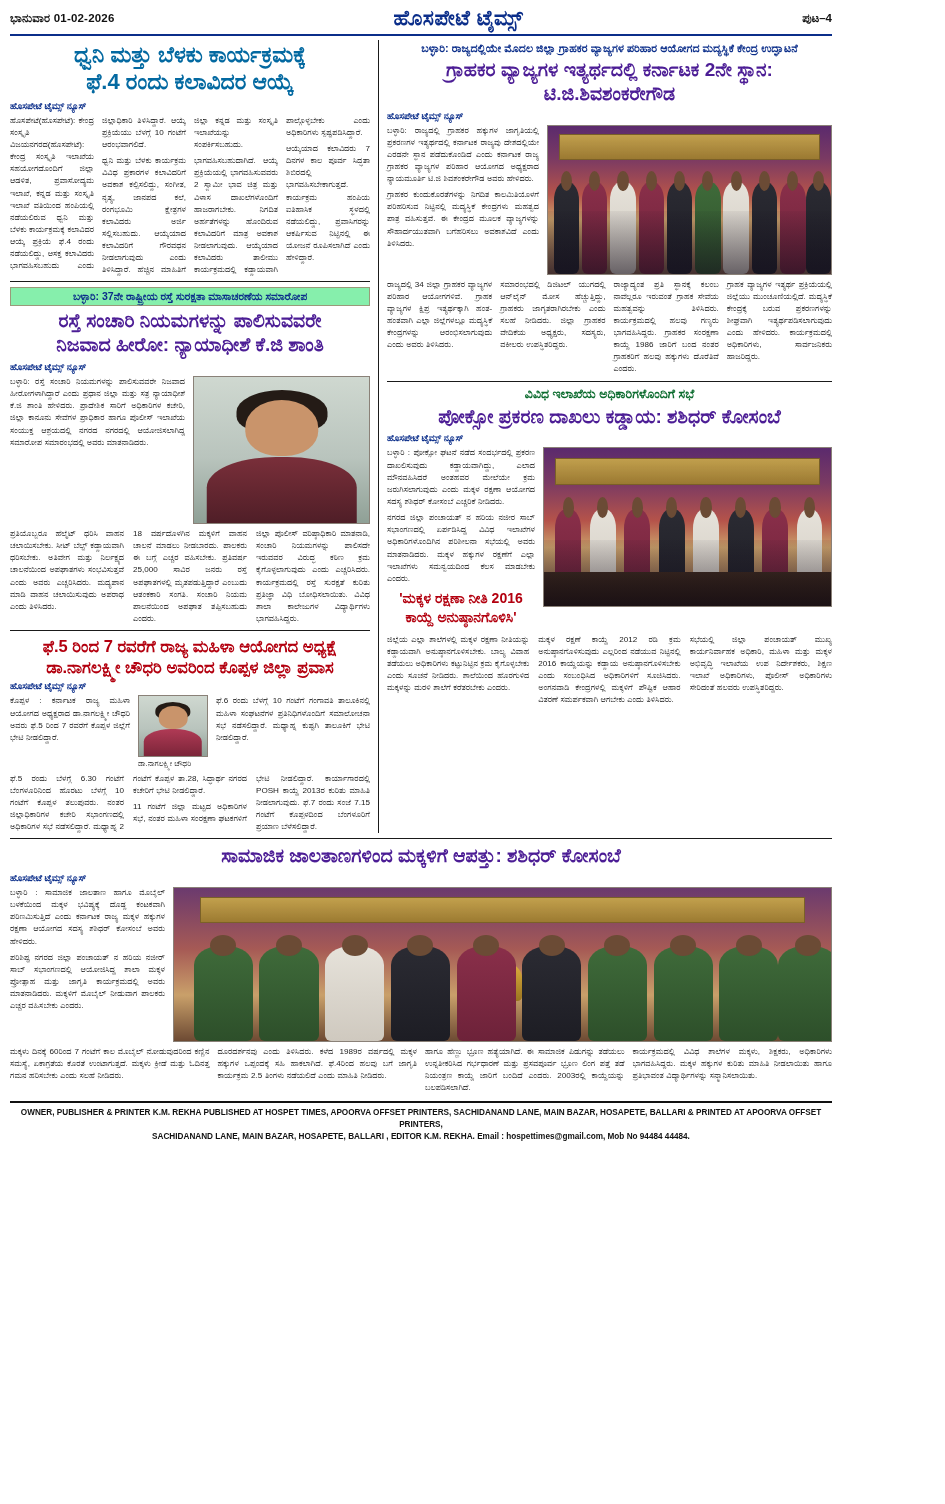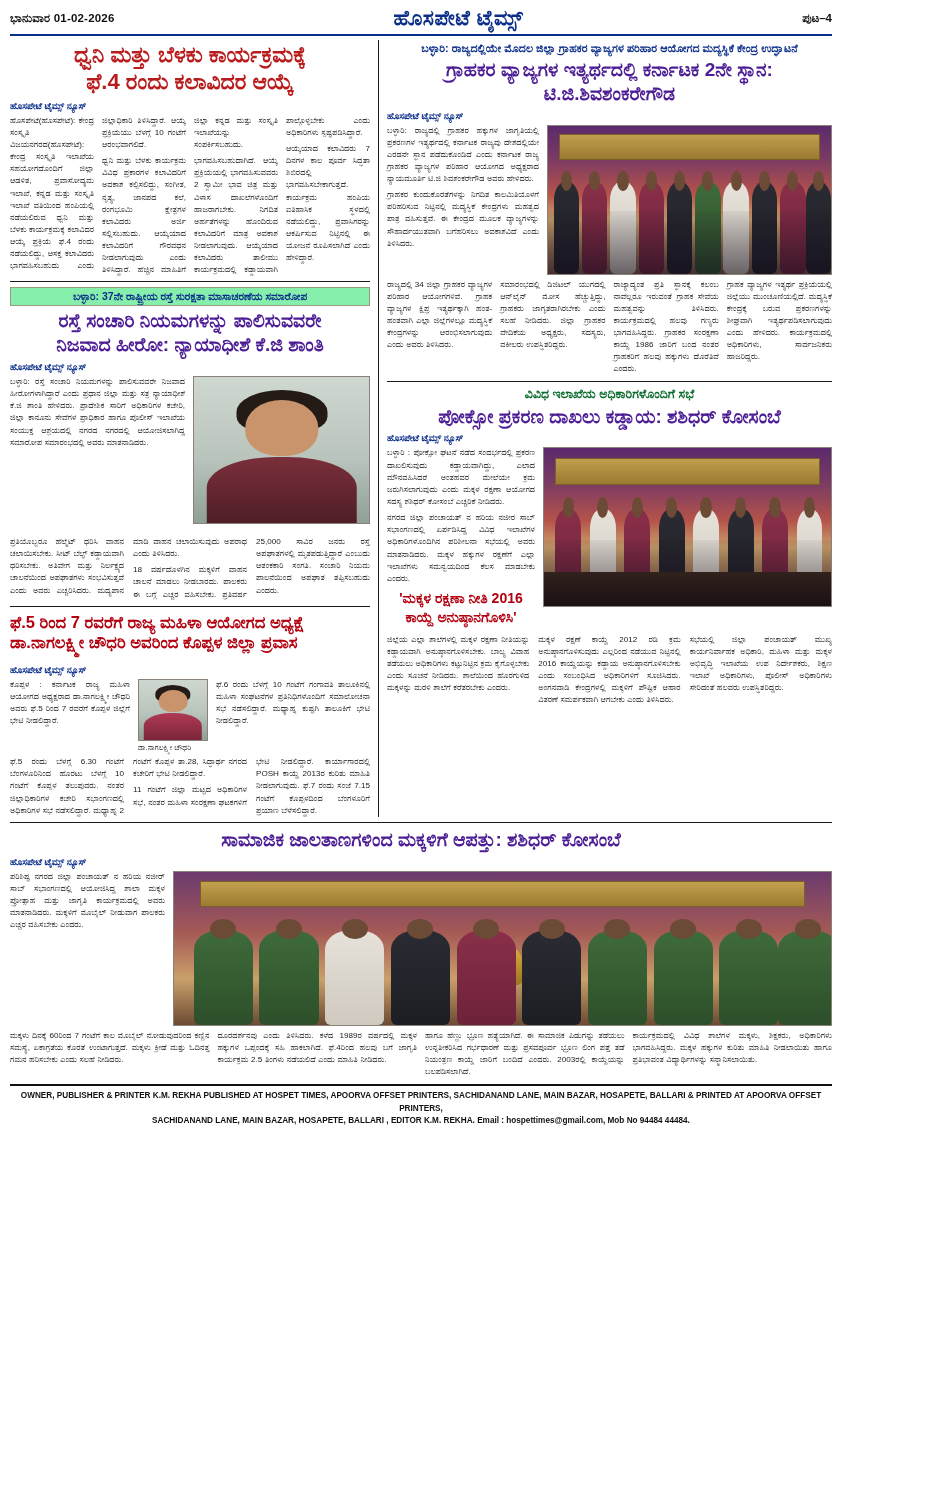--- a/index.html
+++ b/index.html
@@ -28,30 +28,30 @@
   
   .top-wrap { display:flex; gap:8px; }
   .col-left { width:360px; }
   .col-right { flex:1; }
 
   .vrule { border-left:1px solid #1a1a1a; }
   .hrule { border-top:1px solid #1a1a1a; margin:5px 0; }
 
   
   h1.headline {
-    font-size:22px; line-height:1.22; color:#b91c1c; font-weight:bold;
+    font-size:22px; line-height:1.22; color:#0369a1; font-weight:bold;
     text-align:center; margin:2px 0 5px 0;
   }
   h2.headline {
     font-size:19px; line-height:1.25; color:#4c1d95; font-weight:bold;
     text-align:center; margin:3px 0 5px 0;
   }
   h3.headline {
     font-size:16.5px; line-height:1.25; color:#b3000f; font-weight:bold;
-    text-align:left; margin:3px 0 12px 0;
+    text-align:center; margin:3px 0 4px 0;
   }
   .kicker {
     background:#86efac; border:1px solid #9a9a7a; color:#0b2e8a;
     font-size:10.5px; font-weight:bold; text-align:center;
     padding:2px 4px; margin:3px 0;
   }
   .kicker-blue {
     color:#0b2e8a; font-size:11px; font-weight:bold; text-align:center;
     margin:2px 0 2px 0;
   }
@@ -186,23 +186,24 @@
           </div>
           <div style="flex:1;">
             <div class="portrait" style="height:148px;">
               <div class="hair"></div>
               <div class="head"></div>
               <div class="body-sh"></div>
             </div>
           </div>
         </div>
 
-        <div class="body cols3" style="margin-top:12px;">
+        <div class="body cols3" style="margin-top:4px;">
           <p>ಪ್ರತಿಯೊಬ್ಬರೂ ಹೆಲ್ಮೆಟ್ ಧರಿಸಿ ವಾಹನ ಚಲಾಯಿಸಬೇಕು. ಸೀಟ್ ಬೆಲ್ಟ್ ಕಡ್ಡಾಯವಾಗಿ ಧರಿಸಬೇಕು. ಅತಿವೇಗ ಮತ್ತು ನಿರ್ಲಕ್ಷ್ಯದ ಚಾಲನೆಯಿಂದ ಅಪಘಾತಗಳು ಸಂಭವಿಸುತ್ತವೆ ಎಂದು ಅವರು ಎಚ್ಚರಿಸಿದರು. ಮದ್ಯಪಾನ ಮಾಡಿ ವಾಹನ ಚಲಾಯಿಸುವುದು ಅಪರಾಧ ಎಂದು ತಿಳಿಸಿದರು.</p>
           <p>18 ವರ್ಷದೊಳಗಿನ ಮಕ್ಕಳಿಗೆ ವಾಹನ ಚಾಲನೆ ಮಾಡಲು ನೀಡಬಾರದು. ಪಾಲಕರು ಈ ಬಗ್ಗೆ ಎಚ್ಚರ ವಹಿಸಬೇಕು. ಪ್ರತಿವರ್ಷ 25,000 ಸಾವಿರ ಜನರು ರಸ್ತೆ ಅಪಘಾತಗಳಲ್ಲಿ ಮೃತಪಡುತ್ತಿದ್ದಾರೆ ಎಂಬುದು ಆತಂಕಕಾರಿ ಸಂಗತಿ. ಸಂಚಾರಿ ನಿಯಮ ಪಾಲನೆಯಿಂದ ಅಪಘಾತ ತಪ್ಪಿಸಬಹುದು ಎಂದರು.</p>
+          <p>ಜಿಲ್ಲಾ ಪೊಲೀಸ್ ವರಿಷ್ಠಾಧಿಕಾರಿ ಮಾತನಾಡಿ, ಸಂಚಾರಿ ನಿಯಮಗಳನ್ನು ಪಾಲಿಸದೇ ಇರುವವರ ವಿರುದ್ಧ ಕಠಿಣ ಕ್ರಮ ಕೈಗೊಳ್ಳಲಾಗುವುದು ಎಂದು ಎಚ್ಚರಿಸಿದರು. ಕಾರ್ಯಕ್ರಮದಲ್ಲಿ ರಸ್ತೆ ಸುರಕ್ಷತೆ ಕುರಿತು ಪ್ರತಿಜ್ಞಾ ವಿಧಿ ಬೋಧಿಸಲಾಯಿತು. ವಿವಿಧ ಶಾಲಾ ಕಾಲೇಜುಗಳ ವಿದ್ಯಾರ್ಥಿಗಳು ಭಾಗವಹಿಸಿದ್ದರು.</p>
         </div>
       </div>
 
       <div class="hrule"></div>
 
       <div>
         <h3 class="headline">
           <span>ಫೆ.5 ರಿಂದ 7 ರವರೆಗೆ ರಾಜ್ಯ ಮಹಿಳಾ ಆಯೋಗದ ಅಧ್ಯಕ್ಷೆ</span><br>
           <span>ಡಾ.ನಾಗಲಕ್ಷ್ಮೀ ಚೌಧರಿ ಅವರಿಂದ ಕೊಪ್ಪಳ ಜಿಲ್ಲಾ ಪ್ರವಾಸ</span>
         </h3>
@@ -323,20 +324,21 @@
 
   <div class="hrule"></div>
 
   <div class="section">
     <h2 class="headline">ಸಾಮಾಜಿಕ ಜಾಲತಾಣಗಳಿಂದ ಮಕ್ಕಳಿಗೆ ಆಪತ್ತು: ಶಶಿಧರ್ ಕೋಸಂಬೆ</h2>
     <div class="byline">ಹೊಸಪೇಟೆ ಟೈಮ್ಸ್ ನ್ಯೂಸ್</div>
 
     <div class="flexrow">
       <div style="width:155px;">
         <div class="body">
+          <p>ಬಳ್ಳಾರಿ : ಸಾಮಾಜಿಕ ಜಾಲತಾಣ ಹಾಗೂ ಮೊಬೈಲ್ ಬಳಕೆಯಿಂದ ಮಕ್ಕಳ ಭವಿಷ್ಯಕ್ಕೆ ದೊಡ್ಡ ಕಂಟಕವಾಗಿ ಪರಿಣಮಿಸುತ್ತಿದೆ ಎಂದು ಕರ್ನಾಟಕ ರಾಜ್ಯ ಮಕ್ಕಳ ಹಕ್ಕುಗಳ ರಕ್ಷಣಾ ಆಯೋಗದ ಸದಸ್ಯ ಶಶಿಧರ್ ಕೋಸಂಬೆ ಅವರು ಹೇಳಿದರು.</p>
           <p>ಪರಿಶಿಷ್ಟ ನಗರದ ಜಿಲ್ಲಾ ಪಂಚಾಯತ್ ನ ಹರಿಯ ನಜೀರ್ ಸಾಬ್ ಸಭಾಂಗಣದಲ್ಲಿ ಆಯೋಜಿಸಿದ್ದ ಶಾಲಾ ಮಕ್ಕಳ ಪ್ರೋತ್ಸಾಹ ಮತ್ತು ಜಾಗೃತಿ ಕಾರ್ಯಕ್ರಮದಲ್ಲಿ ಅವರು ಮಾತನಾಡಿದರು. ಮಕ್ಕಳಿಗೆ ಮೊಬೈಲ್ ನೀಡುವಾಗ ಪಾಲಕರು ಎಚ್ಚರ ವಹಿಸಬೇಕು ಎಂದರು.</p>
         </div>
       </div>
       <div style="flex:1;">
         <div class="photo girls-photo" style="height:155px;">
           <div class="sky"></div>
           <div class="banner-strip"></div>
           <div class="trophy"></div>
           <div class="people">
             <div class="person green" style="left:3%"></div>

